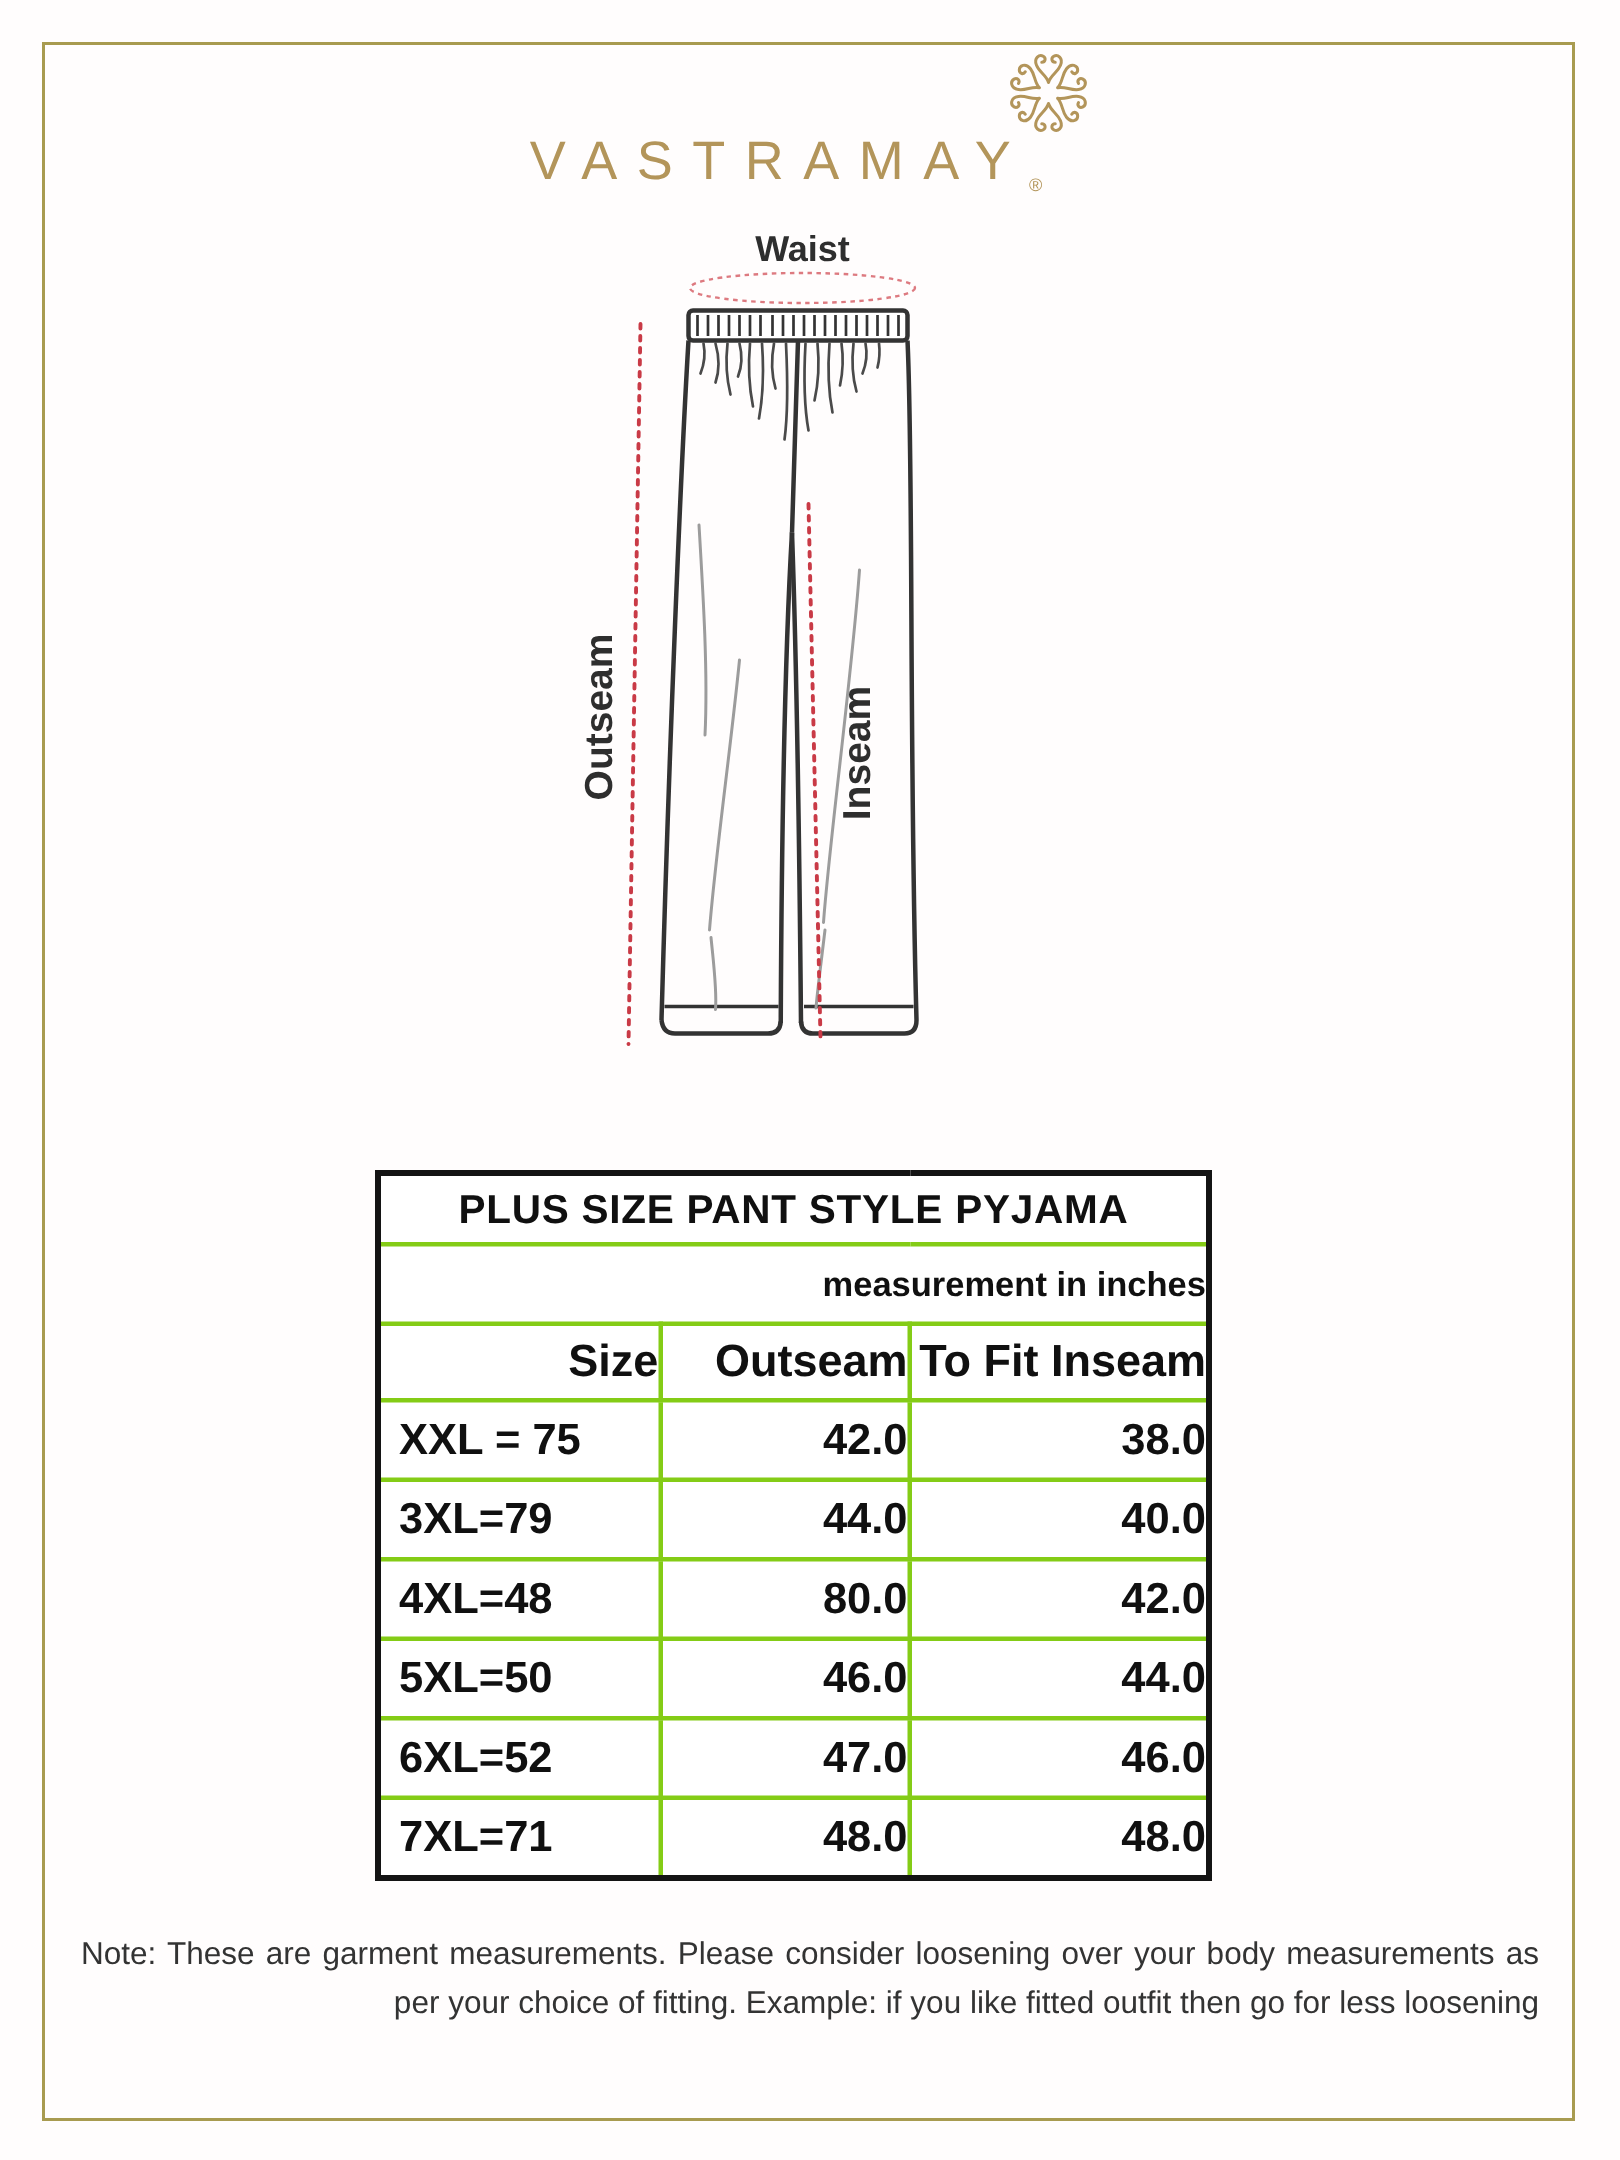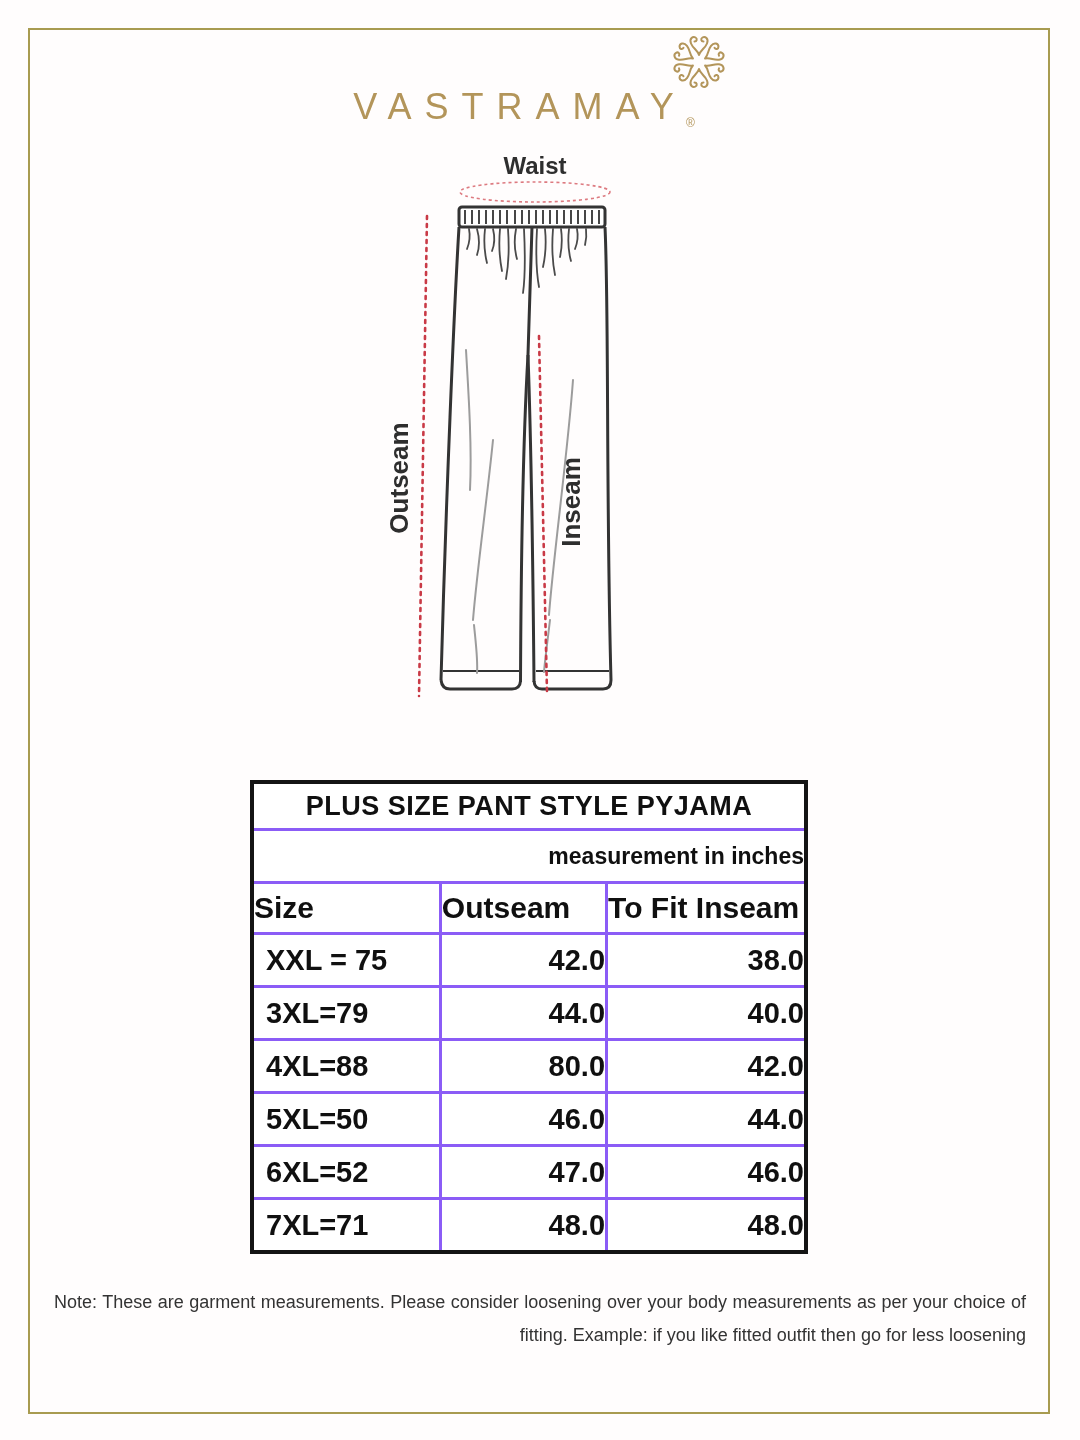--- a/index.html
+++ b/index.html
@@ -22,30 +22,30 @@
   
   .diagram{position:absolute;left:365px;top:140px;}
   .d-waist{font:600 24px "Liberation Sans",sans-serif;fill:#2e2e2e;}
   .d-side{font:600 26px "Liberation Sans",sans-serif;fill:#2e2e2e;}
   
   table.chart{
     position:absolute;left:250px;top:780px;width:558px;
     border-collapse:collapse;table-layout:fixed;background:#fff;
     border:4px solid #141414;color:#101010;
   }
-  table.chart th,table.chart td{border:3px solid #8b5cf6;padding:0;}
+  table.chart th,table.chart td{border:3px solid #84cc16;padding:0;}
   tr.title-row th{height:44px;font-size:27px;font-weight:bold;letter-spacing:.5px;text-align:center;}
   tr.subtitle-row th{height:50px;font-size:23px;font-weight:bold;text-align:right;}
-  tr.cols-row th{height:48px;font-size:30px;font-weight:bold;text-align:left;}
+  tr.cols-row th{height:48px;font-size:30px;font-weight:bold;text-align:right;}
   table.chart tbody td{height:50px;font-size:29px;font-weight:bold;text-align:right;}
   table.chart tbody td.size{text-align:left;padding-left:12px;}
   
   .note{
     position:absolute;left:54px;top:1286px;width:972px;margin:0;
-    font-size:18px;line-height:33px;color:#333;
+    font-size:21px;line-height:33px;color:#333;
     text-align:justify;text-align-last:right;
   }
 </style>
 </head>
 <body>
 
 <div class="page">
 
   <div class="frame"></div>
 
@@ -159,21 +159,21 @@
         <td class="size">XXL = 75</td>
         <td>42.0</td>
         <td>38.0</td>
       </tr>
       <tr>
         <td class="size">3XL=79</td>
         <td>44.0</td>
         <td>40.0</td>
       </tr>
       <tr>
-        <td class="size">4XL=88</td>
+        <td class="size">4XL=48</td>
         <td>80.0</td>
         <td>42.0</td>
       </tr>
       <tr>
         <td class="size">5XL=50</td>
         <td>46.0</td>
         <td>44.0</td>
       </tr>
       <tr>
         <td class="size">6XL=52</td>

